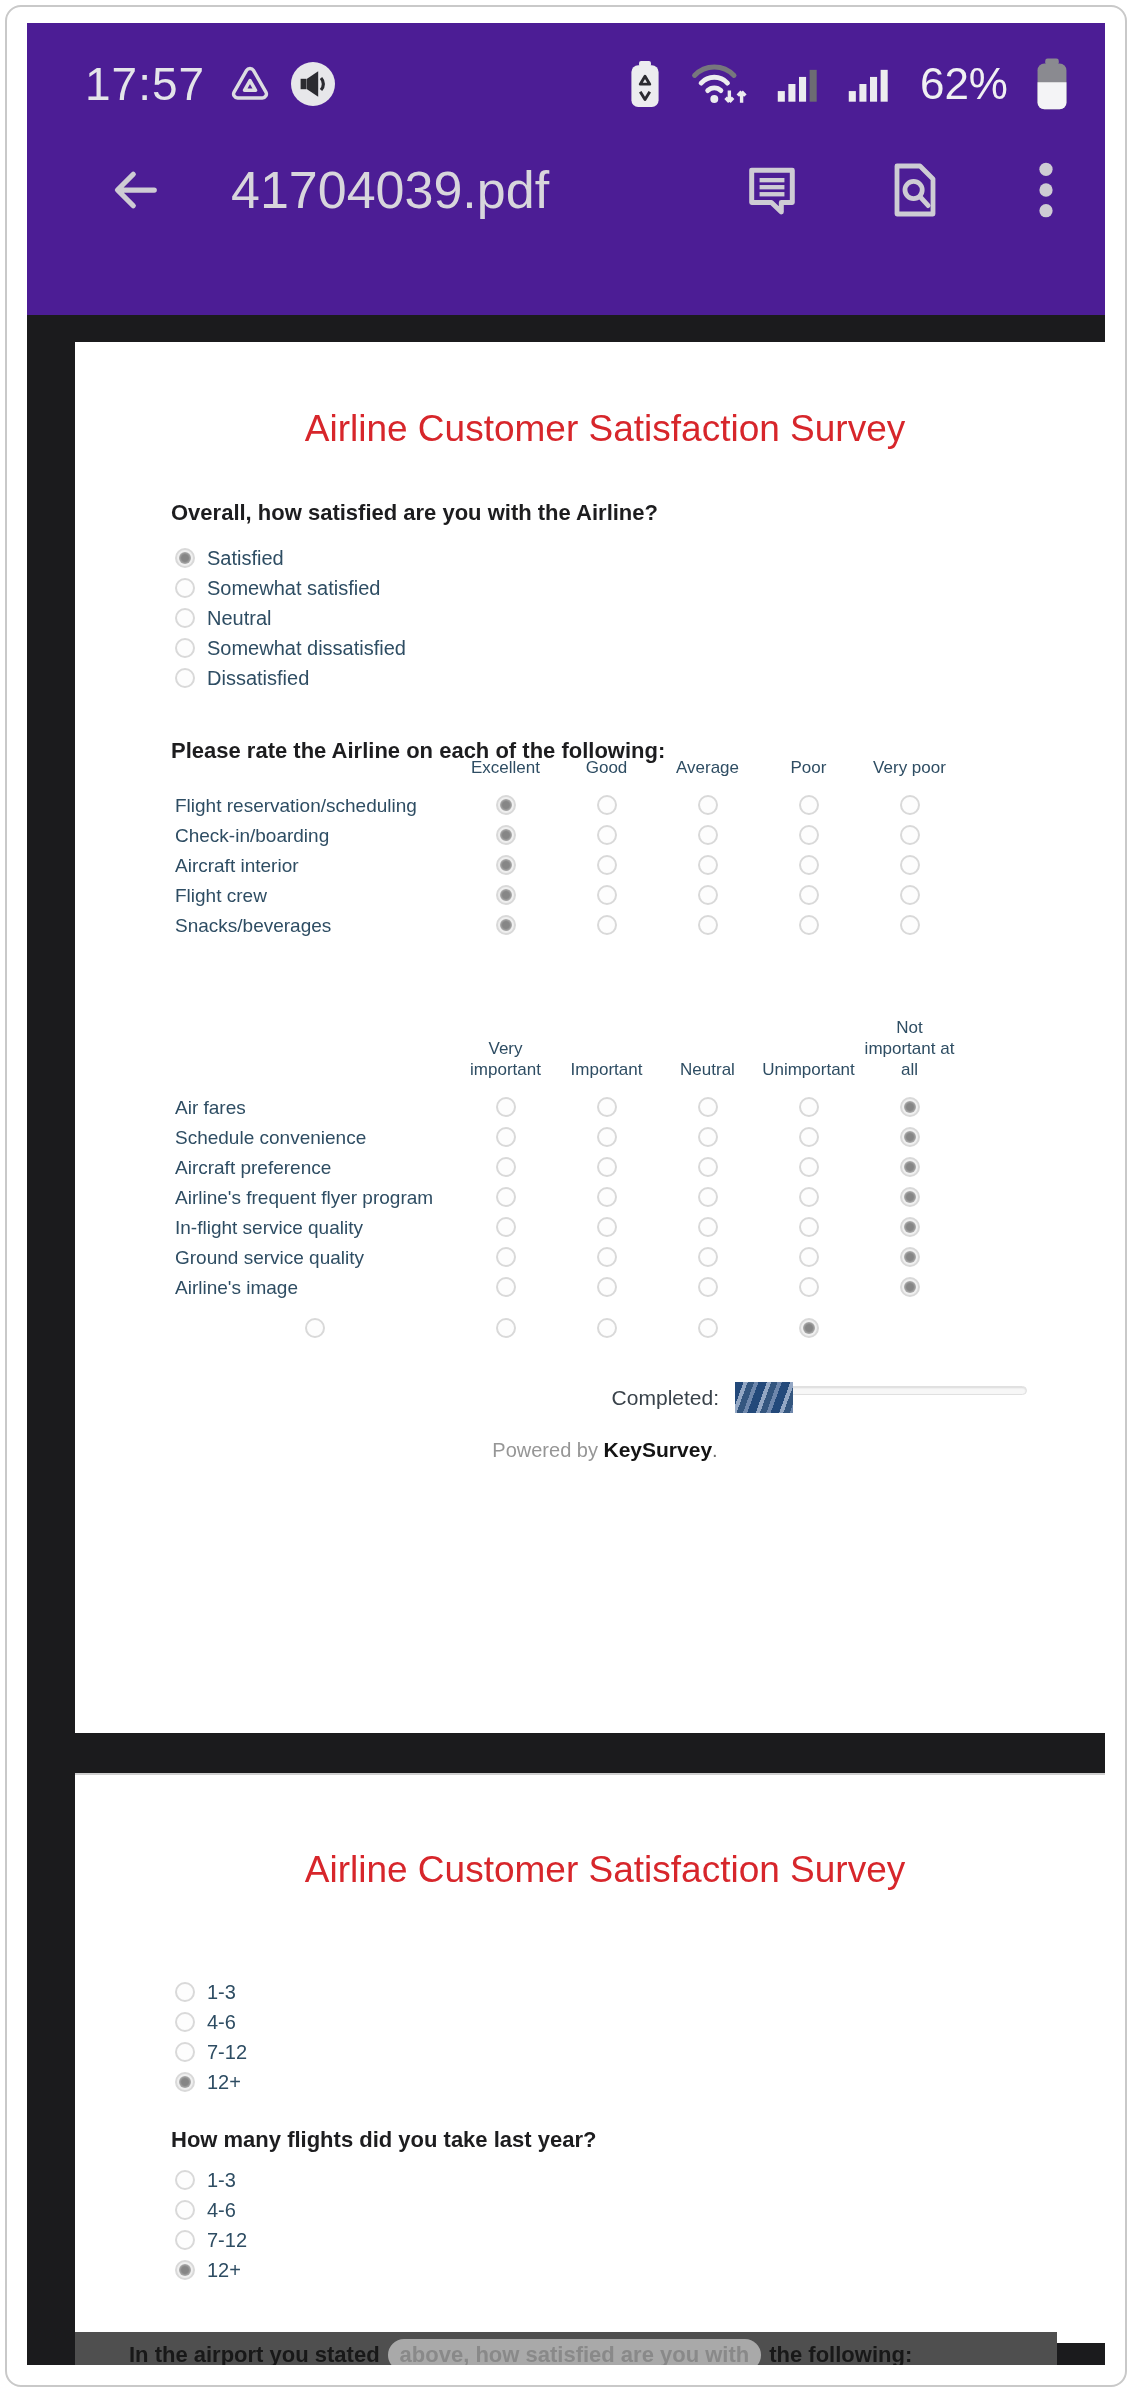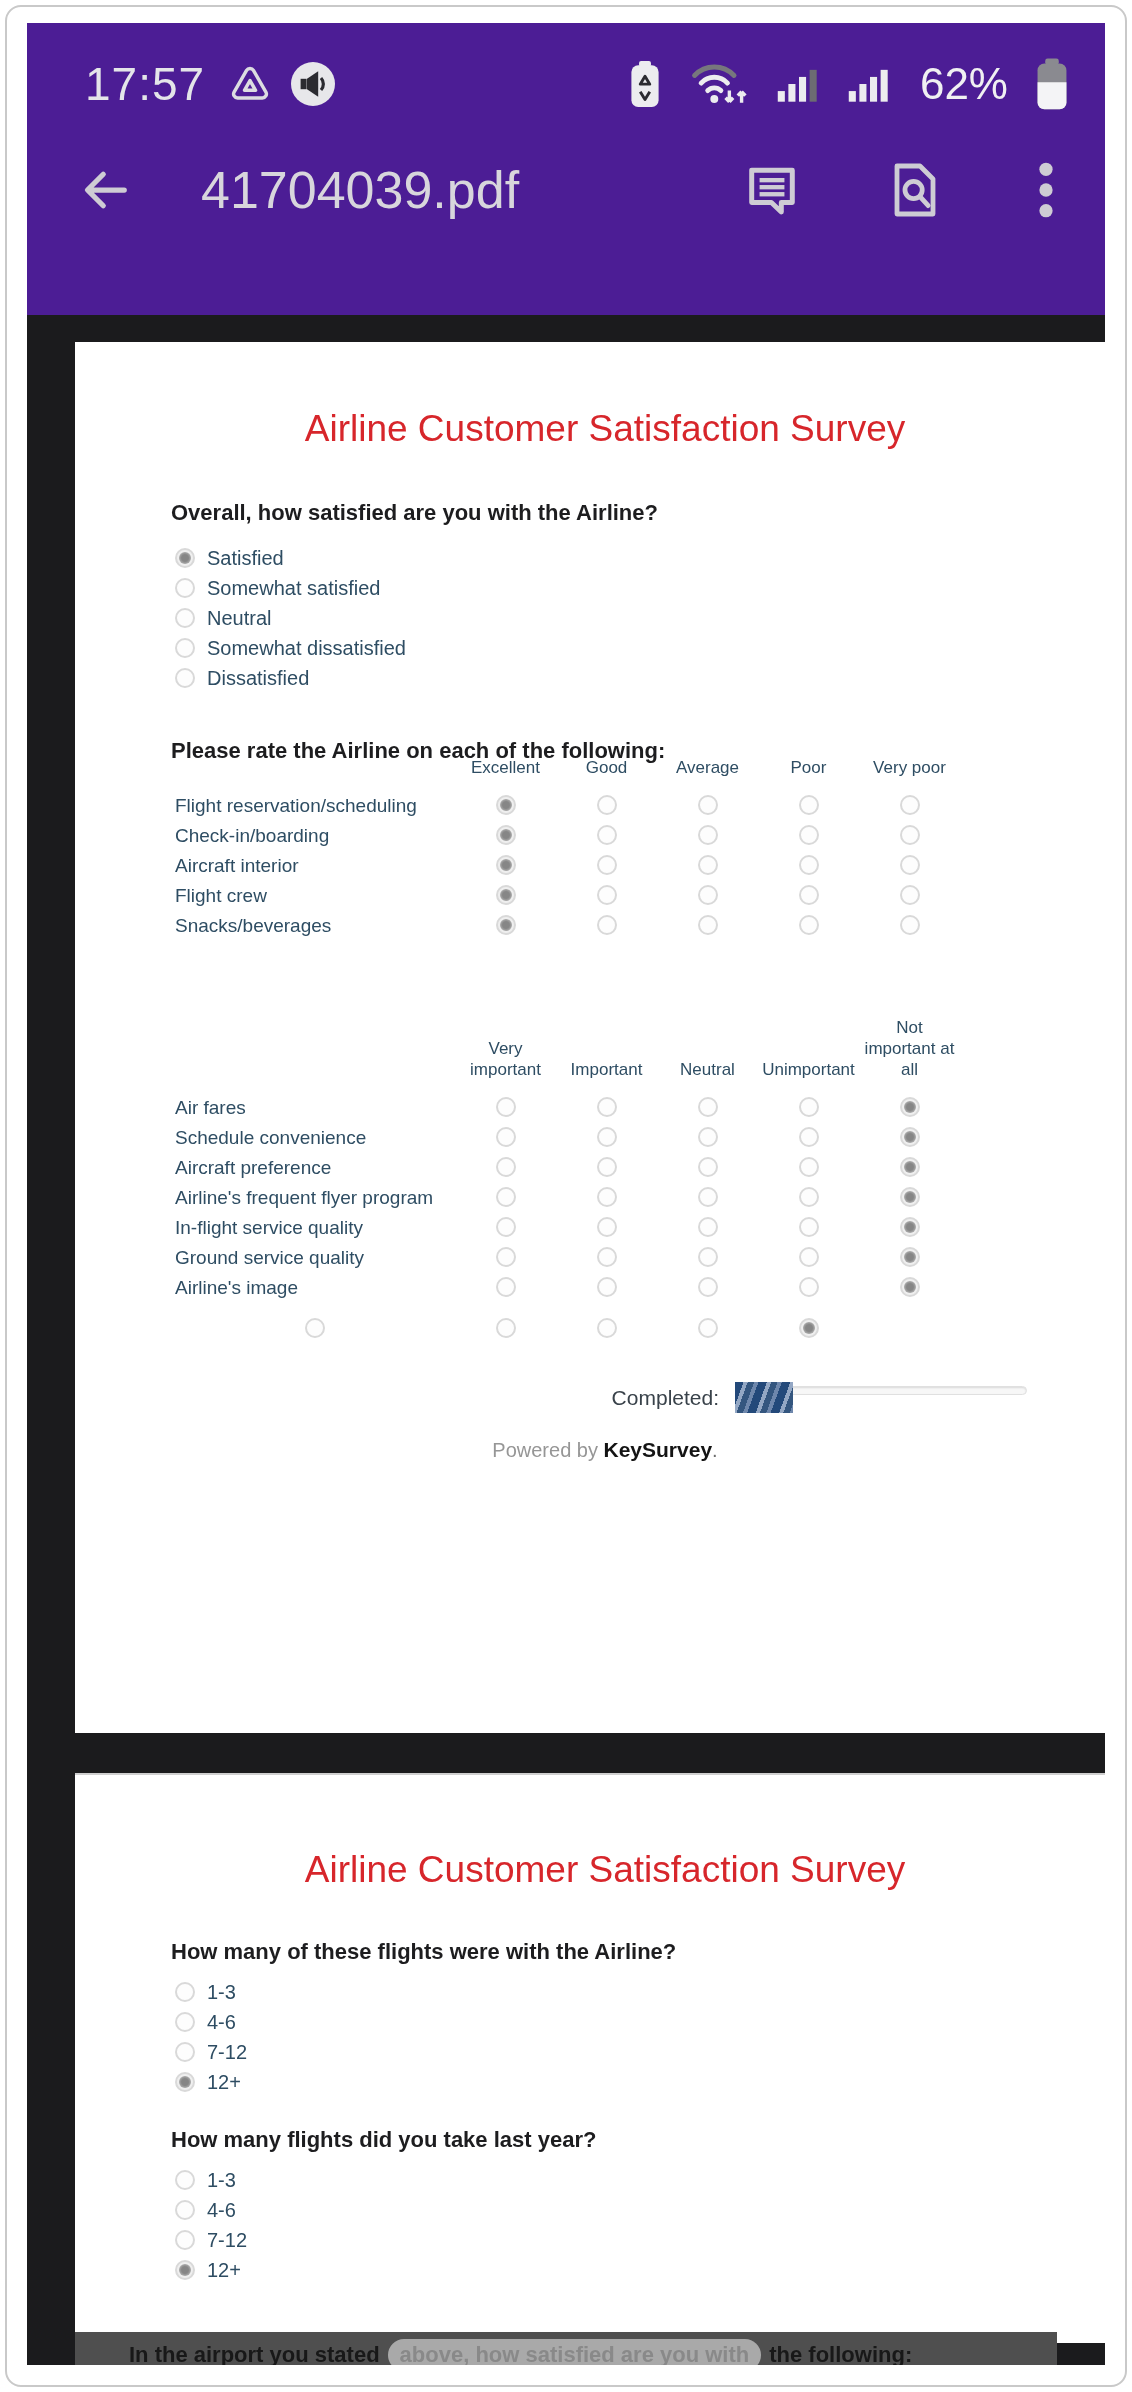--- a/index.html
+++ b/index.html
@@ -13,21 +13,21 @@
   .appheader { background:#4c1d95; height:292px; }
   .status-bar { display:flex; align-items:center; padding:34px 36px 0 58px; color:#e4e5e9; }
   .status-time { font-size:46px; letter-spacing:1px; }
   .status-left-icons { display:flex; align-items:center; gap:16px; margin-left:22px; color:#e0e1e5; }
   .status-spacer { flex:1; }
   .status-right { display:flex; align-items:center; gap:25px; color:#f0f0f2; }
   .battery-pct { font-size:44px; margin:0 2px; }
   .sb-icon svg { display:block; }
 
   
-  .toolbar { display:flex; align-items:center; margin-top:20px; padding:0 42px 0 50px; color:#ceccd4; height:118px;justify-content:space-between; }
+  .toolbar { display:flex; align-items:center; margin-top:20px; padding:0 42px 0 80px; color:#ceccd4; height:118px;justify-content:space-between; }
   .back-btn svg { display:block; }
   .doc-title { font-size:52px; color:#d8d6dc; margin-left:68px; flex:1; white-space:nowrap; overflow:hidden; }
   .tb-action { margin-left:86px; }
   .tb-action svg { display:block; }
 
   
   .viewer { position:relative; height:2035px; padding:0 48px; background:#1b1b1d; }
   .page { background:#ffffff; width:1060px; position:relative; }
   .page1 { height:1391px; margin-top:27px; }
   .page2 { height:570px; margin-top:40px; border-top:2px solid #cfcfcf; }
@@ -453,21 +453,20 @@
 
       <div class="powered">
         <span>Powered by</span>
         <b>KeySurvey</b><span class="dot">.</span>
       </div>
     </div>
 
     <div class="page page2">
       <div class="survey-title" style="top:74px">Airline Customer Satisfaction Survey</div>
 
-      <div class="question" style="top:164px">How many of these flights were with the Airline?</div>
       <ul class="opt-list" style="top:202px">
         <li class="opt">
             <span class="radio"></span>
             <span class="opt-label">1-3</span>
           </li>
         <li class="opt">
             <span class="radio"></span>
             <span class="opt-label">4-6</span>
           </li>
         <li class="opt">

